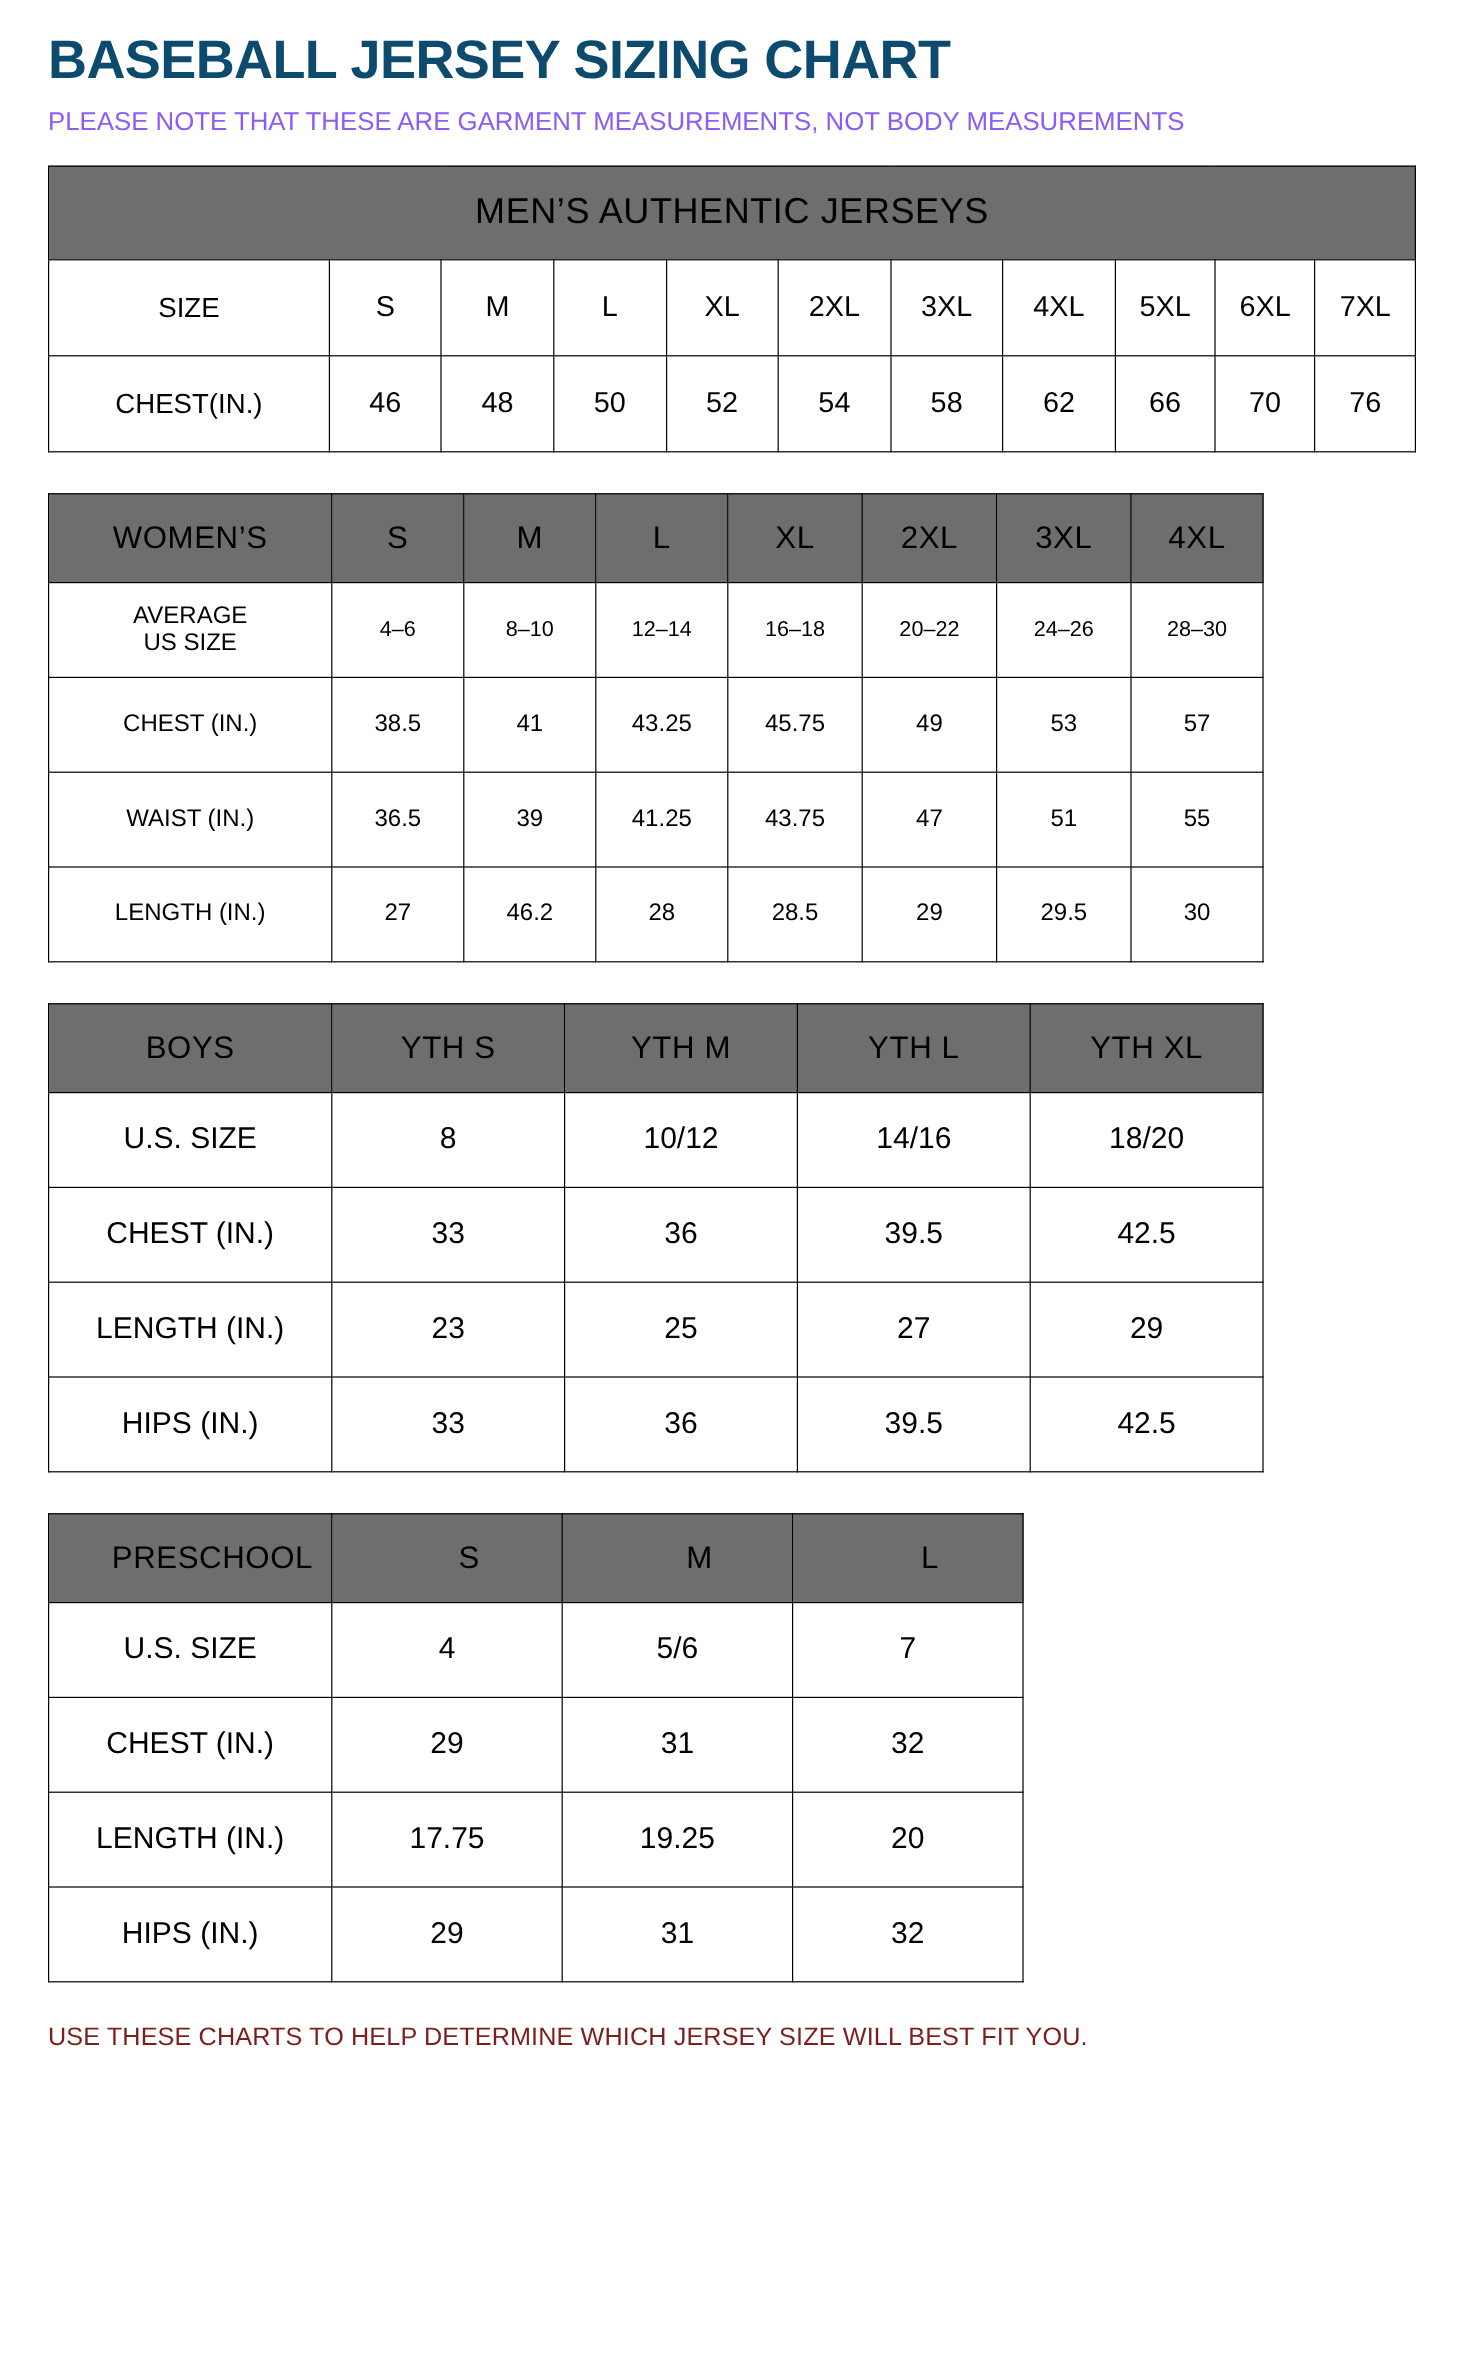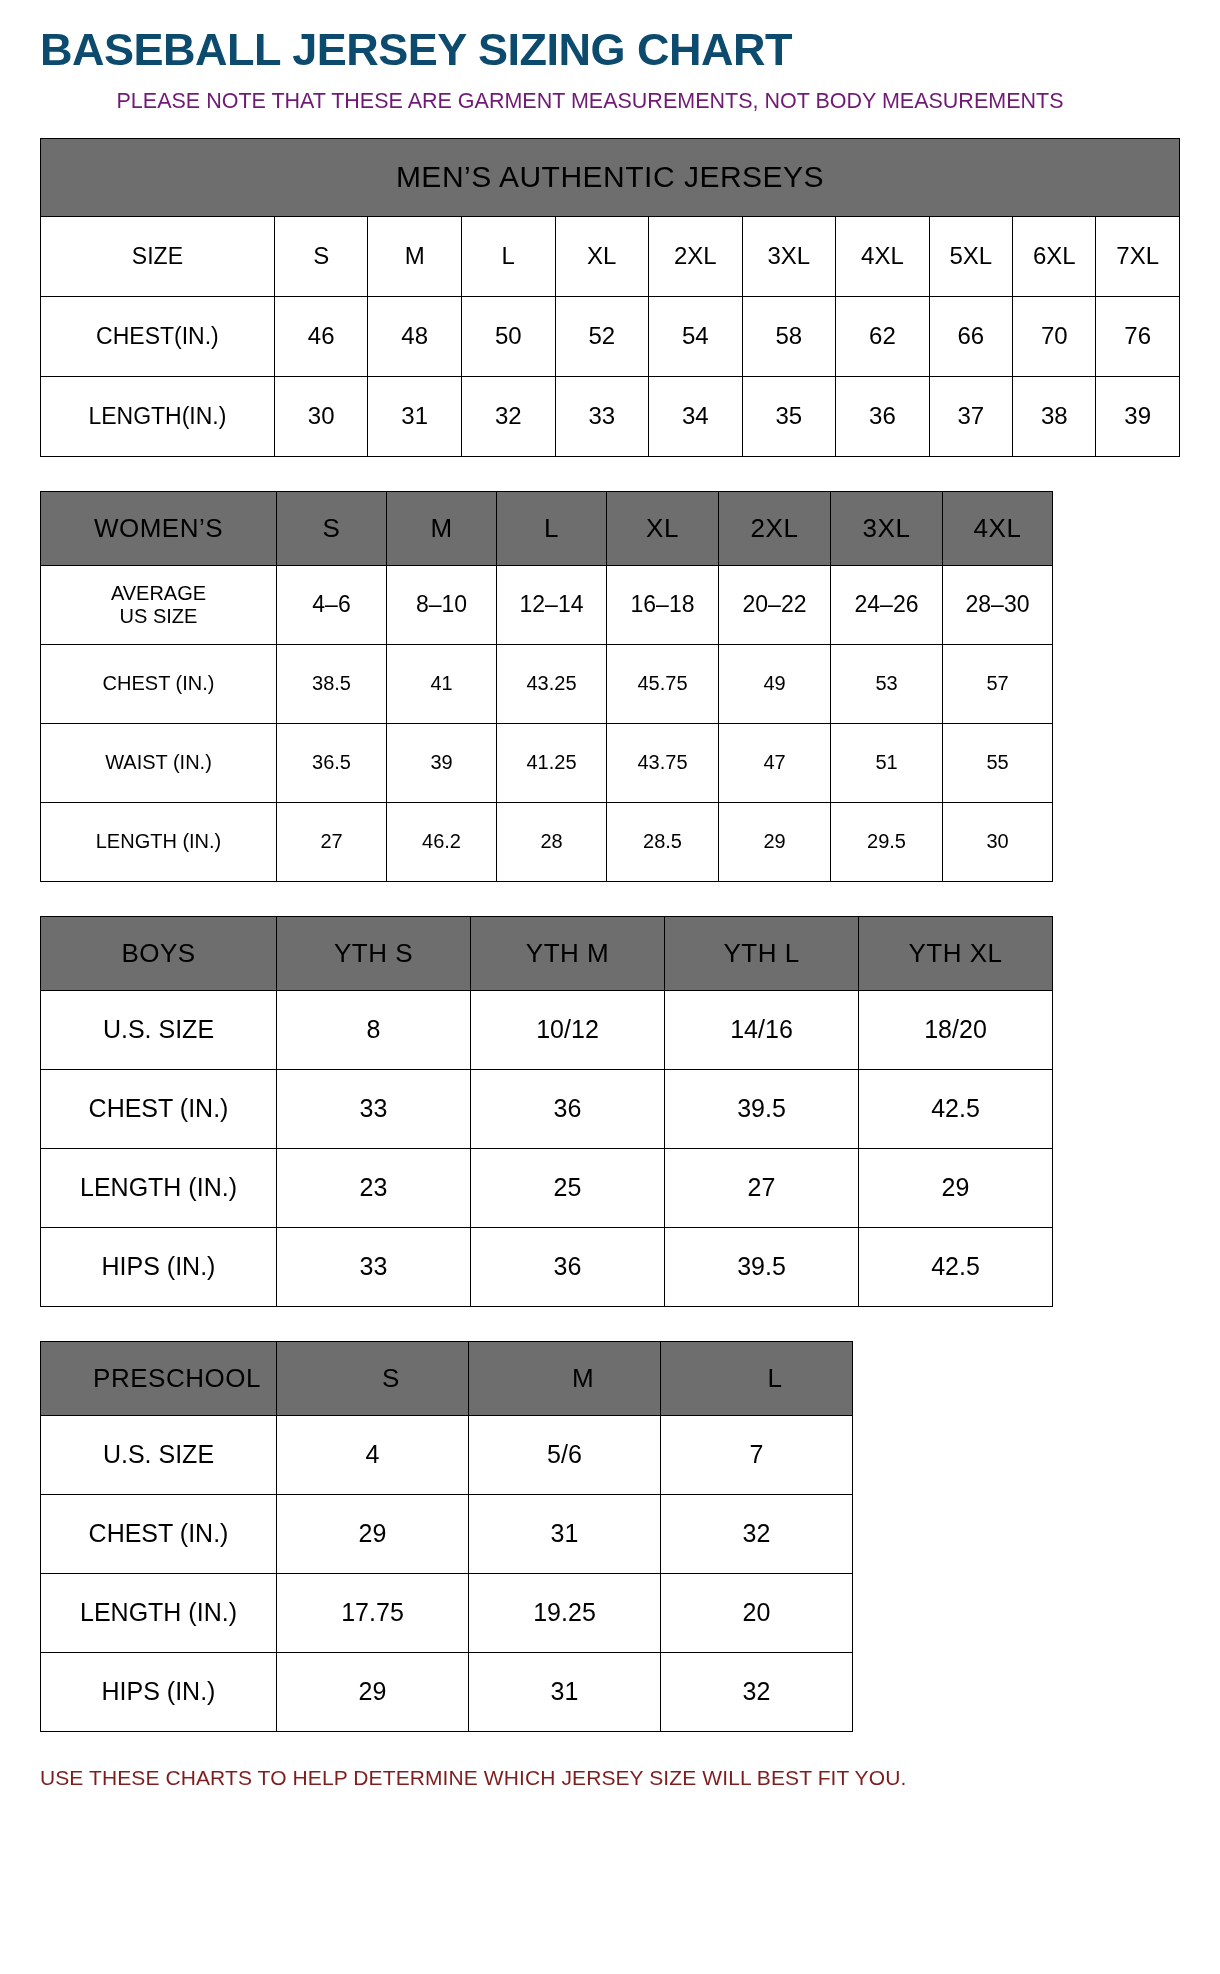--- a/index.html
+++ b/index.html
@@ -16,26 +16,25 @@
   }
   .title {
     font-size: 45px;
     font-weight: bold;
     letter-spacing: -0.5px;
     color: #0c4a6e;
     margin: 0 0 14px 0;
     line-height: 1.05;
   }
   .note {
-    color: #701a75;
+    color: #8b5cf6;
     font-size: 21.5px;
     line-height: 1.32;
     margin: 0 0 22px 0;
     max-width: 1100px;
-    text-align: center;
   }
   table.chart {
     border-collapse: collapse;
     margin-bottom: 34px;
     table-layout: fixed;
   }
   table.chart td, table.chart th {
     border: 1px solid #000000;
     text-align: center;
     vertical-align: middle;
@@ -54,21 +53,21 @@
   
   #men-table { width: 1140px; }
   #men-table td { font-size: 24px; height: 80px; }
   #men-table .banner td { font-size: 30px; height: 78px; }
   #men-table .rowlabel { font-size: 23px; }
 
   
   #women-table { width: 1012px; }
   #women-table td { font-size: 20px; height: 79px; }
   #women-table .hdr-band td { font-size: 26px; height: 74px; }
-  #women-table td.small { font-size: 23px; }
+  #women-table td.small { font-size: 18px; }
 
   
   #boys-table { width: 1012px; }
   #boys-table td { font-size: 25px; height: 79px; }
   #boys-table .hdr-band td { font-size: 26px; height: 74px; }
 
   
   #pre-table { width: 812px; }
   #pre-table td { font-size: 25px; height: 79px; }
   #pre-table .hdr-band td { font-size: 26px; height: 74px; padding-left: 41px; }
@@ -126,33 +125,20 @@
         <td>48</td>
         <td>50</td>
         <td>52</td>
         <td>54</td>
         <td>58</td>
         <td>62</td>
         <td>66</td>
         <td>70</td>
         <td>76</td>
       </tr>
-      <tr>
-        <td class="rowlabel">LENGTH(IN.)</td>
-        <td>30</td>
-        <td>31</td>
-        <td>32</td>
-        <td>33</td>
-        <td>34</td>
-        <td>35</td>
-        <td>36</td>
-        <td>37</td>
-        <td>38</td>
-        <td>39</td>
-      </tr>
     </tbody>
   </table>
 
   <table class="chart" id="women-table">
     <colgroup>
       <col style="width:236px">
       <col style="width:110px">
         <col style="width:110px">
         <col style="width:110px">
       <col style="width:112px">

